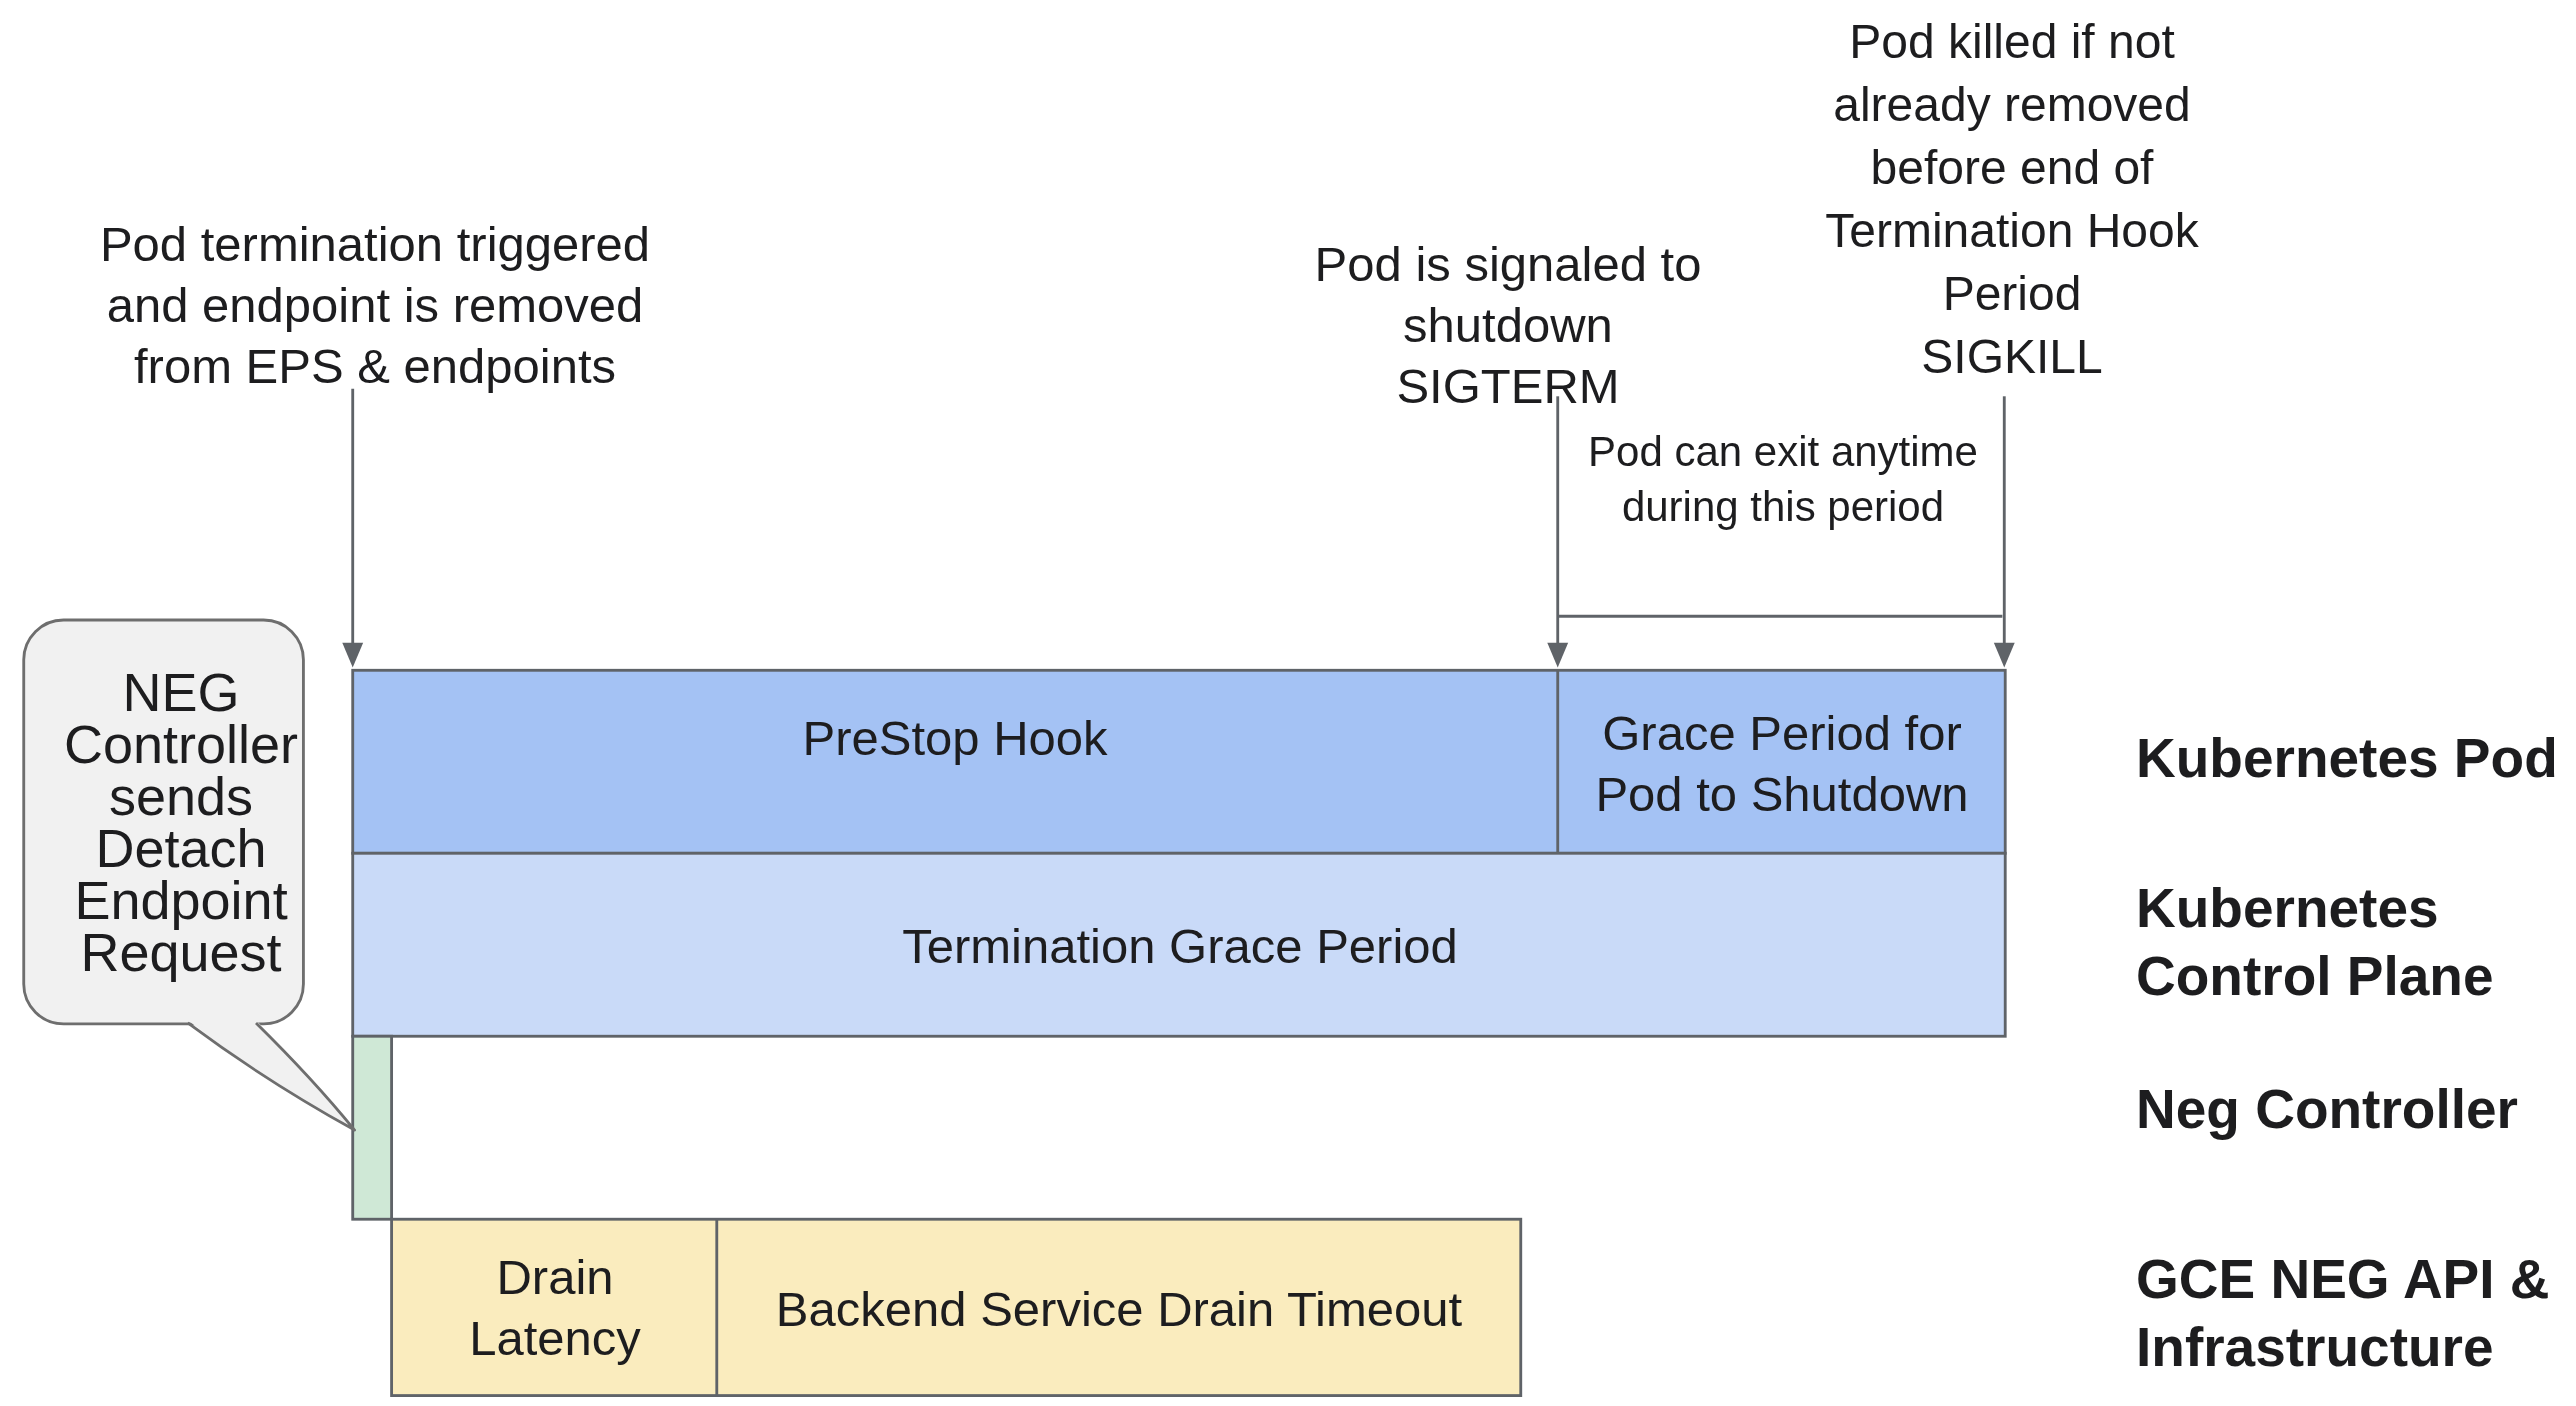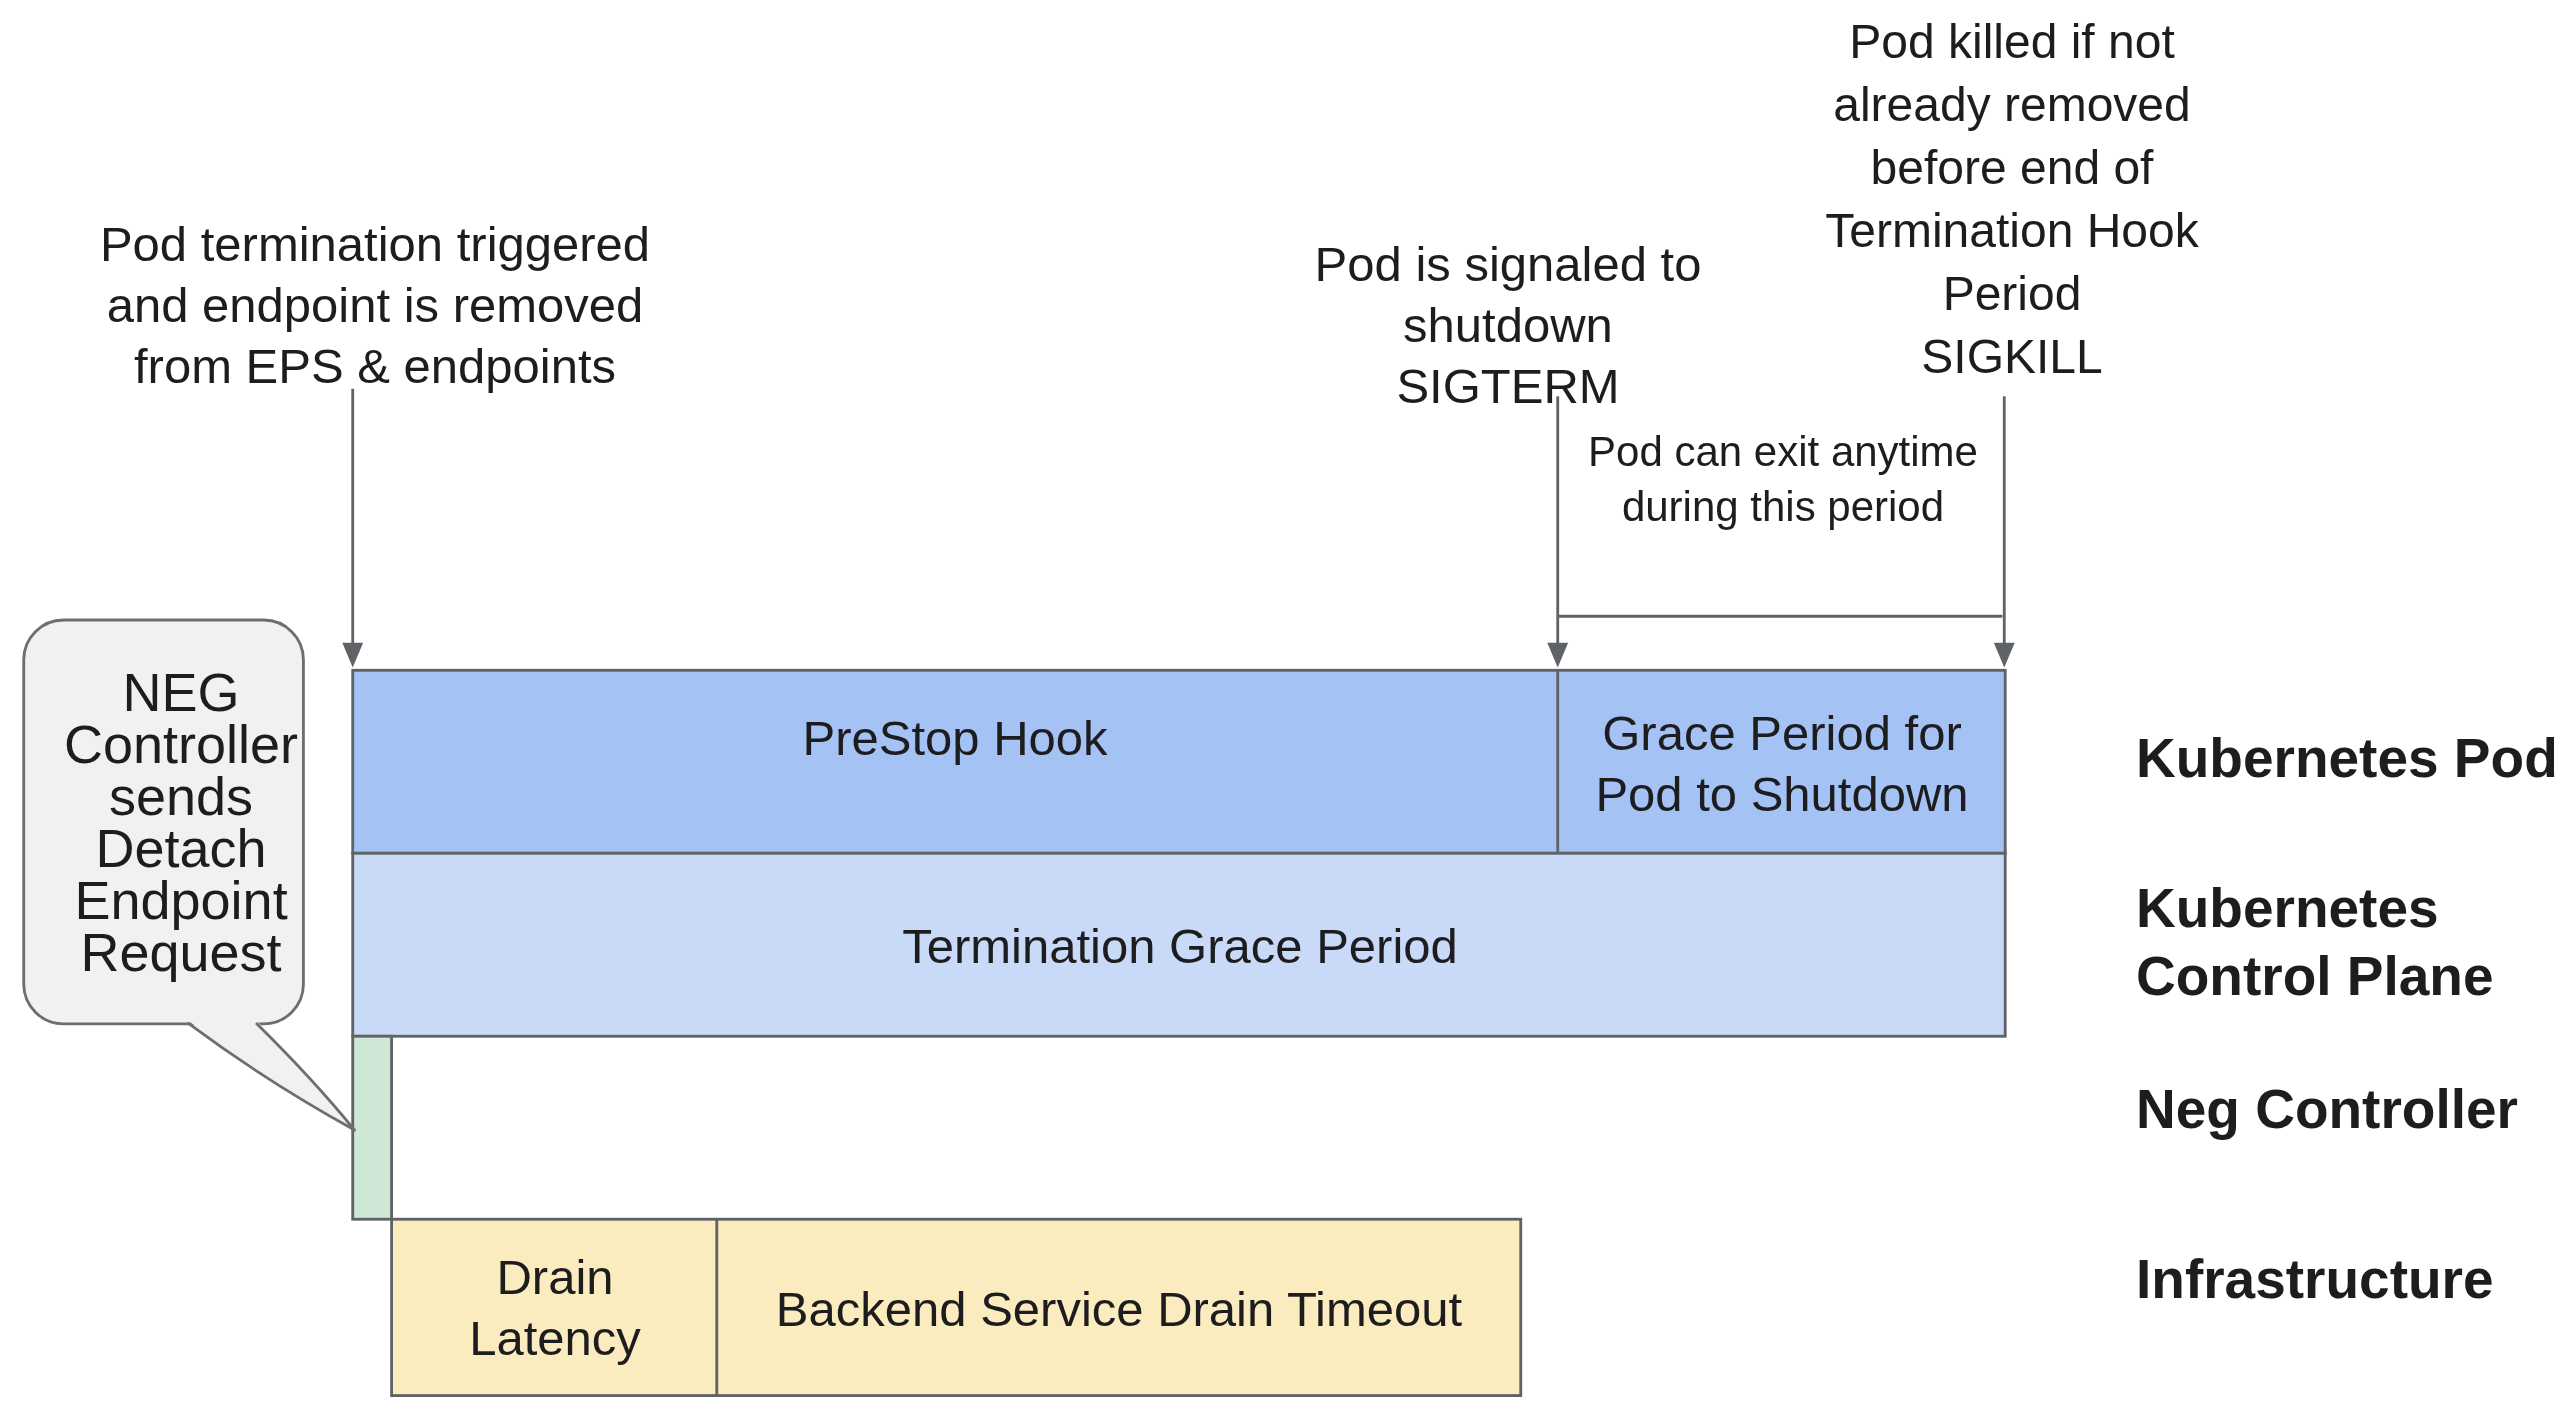--- a/index.html
+++ b/index.html
@@ -117,15 +117,16 @@
 <div class="lane" id="lane-pod">Kubernetes Pod</div>
 
 <div class="lane" id="lane-cp">
   <div>Kubernetes</div>
   <div>Control Plane</div>
 </div>
 
 <div class="lane" id="lane-neg">Neg Controller</div>
 
 <div class="lane" id="lane-gce">
+  <div>GCE NEG API &amp;</div>
   <div>Infrastructure</div>
 </div>
 
 
 </body></html>

